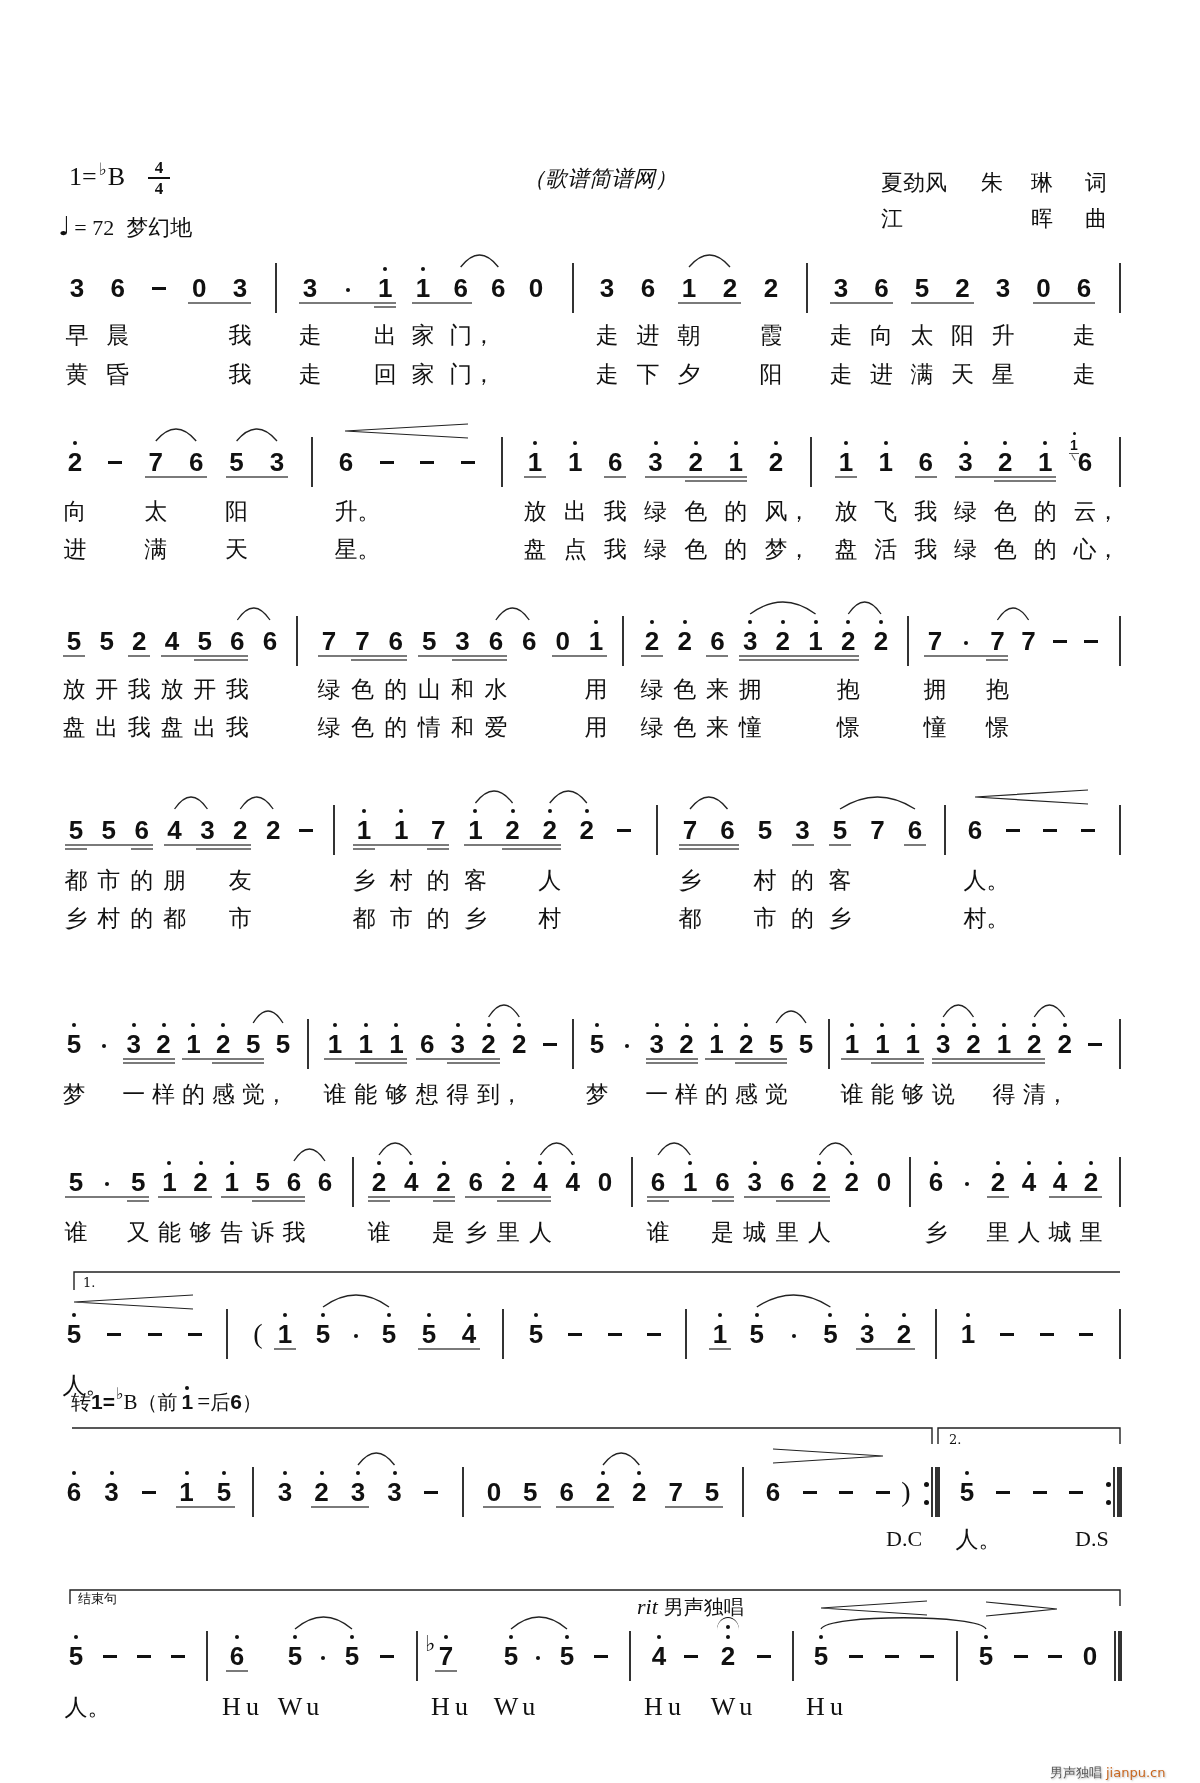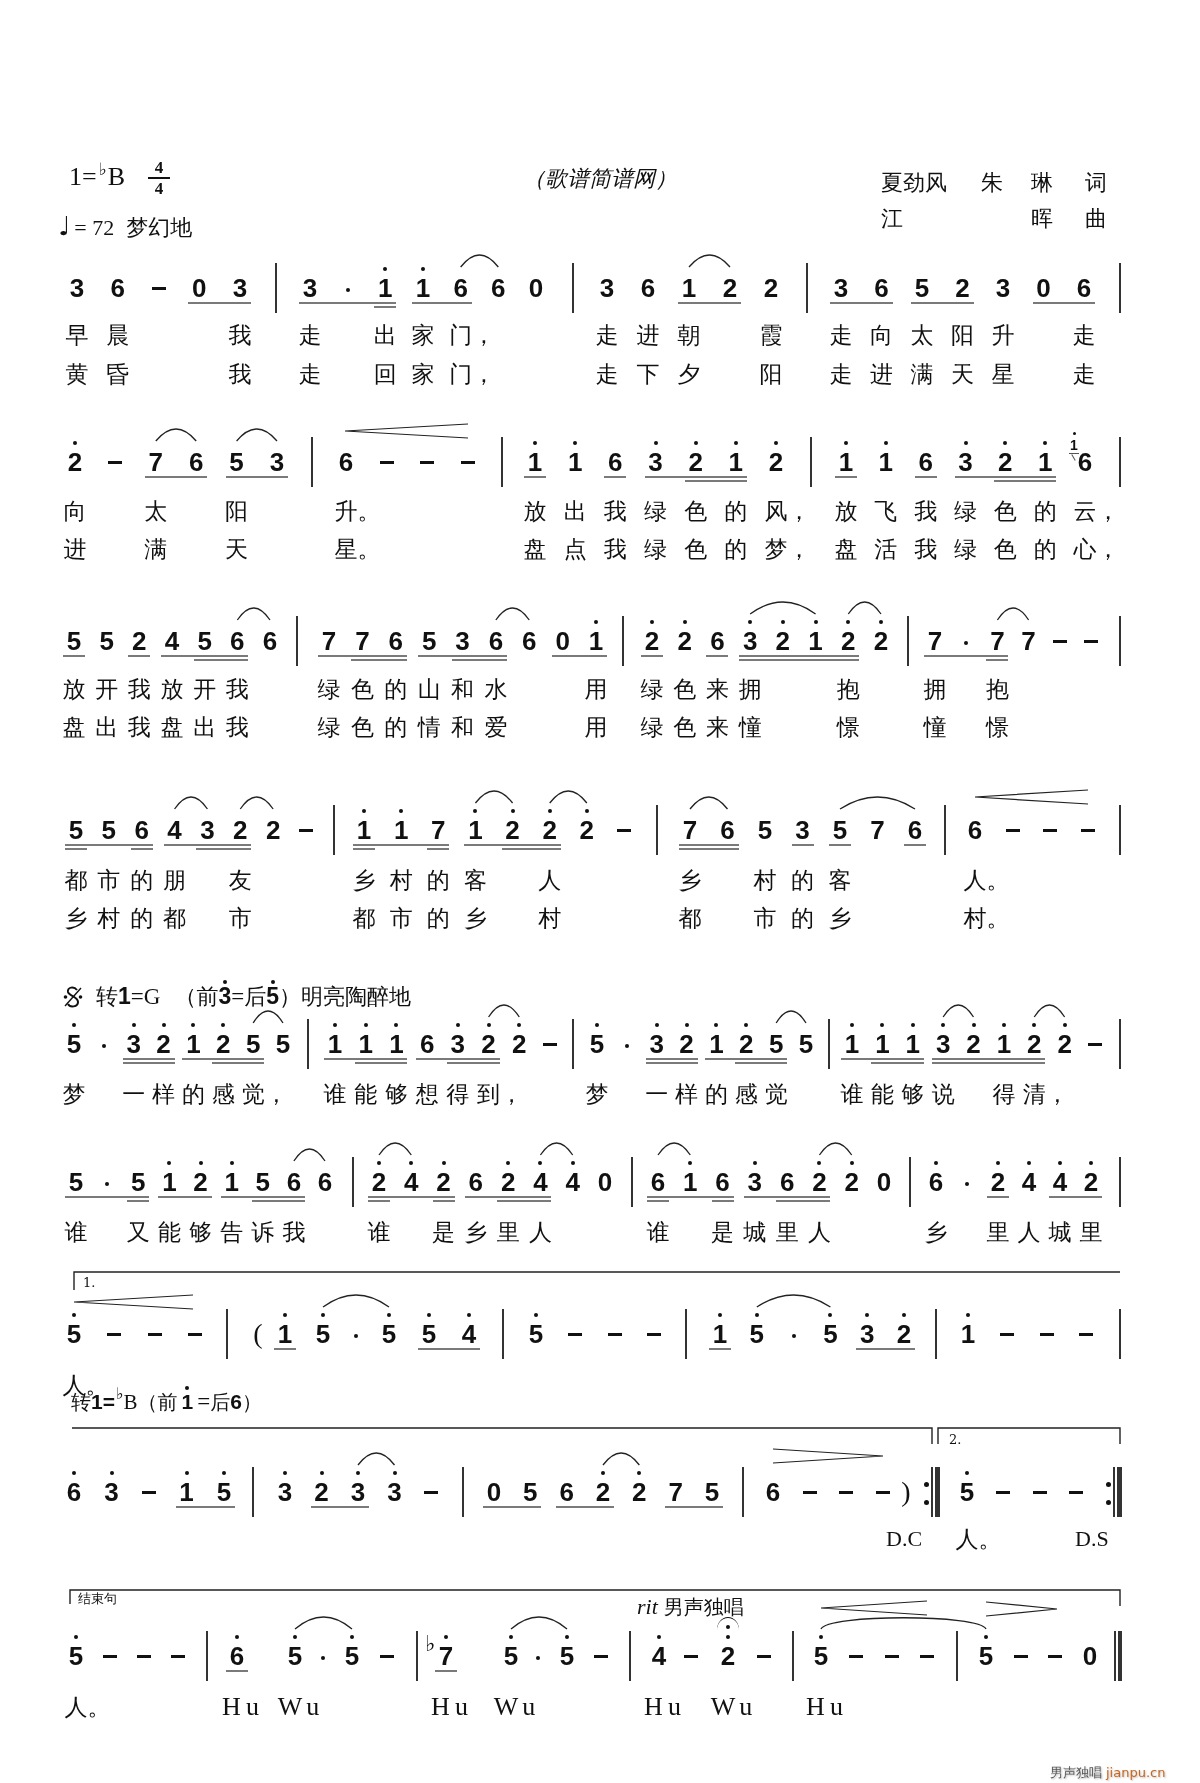--- a/index.html
+++ b/index.html
@@ -117,28 +117,20 @@
   <span class="abs credit" style="left:1031px;top:170px">琳</span>
   <span class="abs credit" style="left:1085px;top:170px">词</span>
   <span class="abs credit" style="left:881px;top:206px">江</span>
   <span class="abs credit" style="left:1031px;top:206px">晖</span>
   <span class="abs credit" style="left:1085px;top:206px">曲</span>
 
   <div class="abs tempo">
     <span class="qn">♩</span><span>= 72</span><span class="expr">梦幻地</span>
   </div>
 
-  <div class="abs modline" style="left:62px;top:982px">
-    <svg class="segno" viewBox="0 0 22 24">
-      <path d="M15 5 C12 1,5 2,6 7 C7 11,16 12,16 17 C16 22,8 23,6 19" fill="none" stroke="#111" stroke-width="2"></path>
-      <line x1="3" y1="21" x2="19" y2="3" stroke="#111" stroke-width="1.4"></line>
-      <circle cx="3.5" cy="12" r="1.8" fill="#111"></circle>
-        <circle cx="18.5" cy="12" r="1.8" fill="#111"></circle>
-    </svg><span>转</span><span class="sb">1</span><span class="sr">=G</span><span class="gap">（前</span><span class="sb dotted">3</span><span class="sr">=</span><span>后</span><span class="sb dotted">5</span><span>）</span><span>明亮陶醉地</span>
-  </div>
 
   <div class="abs modline" style="left:71px;top:1388px;font-size:20px">
     <span>转</span><span class="sb" style="font-size:21px">1=</span><span class="fl">♭</span><span class="sr" style="font-size:21px">B</span><span>（前</span><span class="sb dotted" style="font-size:21px;margin:0 4px">1</span><span class="sr">=</span><span>后</span><span class="sb" style="font-size:21px">6</span><span>）</span>
   </div>
 
   <span class="abs small-label" style="left:83px;top:1275px">1.</span>
   <span class="abs small-label" style="left:949px;top:1432px">2.</span>
   <span class="abs small-label" style="left:78px;top:1591px">结束句</span>
   <span class="abs nav" style="left:886px;top:1526px">D.C</span>
   <span class="abs nav" style="left:1075px;top:1526px">D.S</span>

